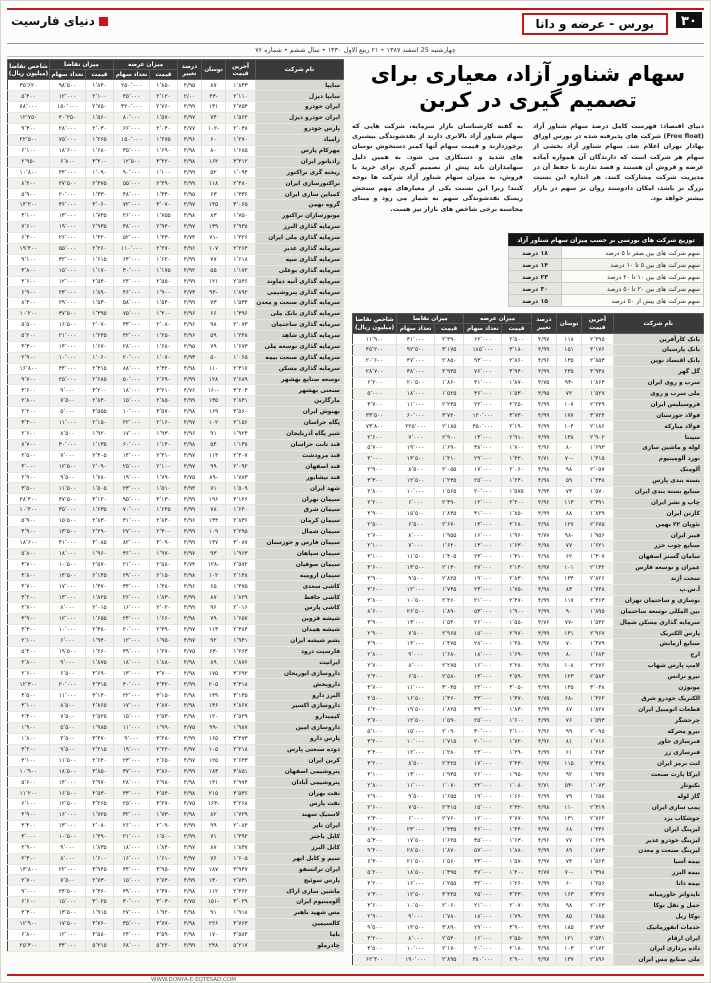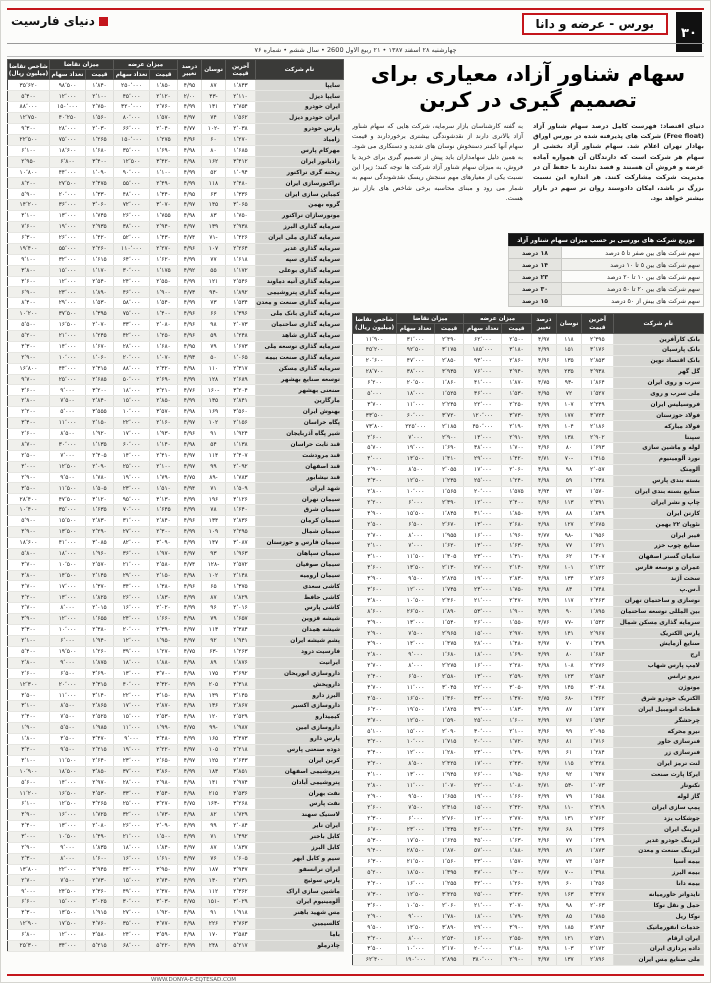--- a/index.html
+++ b/index.html
@@ -1,38 +1,38 @@
 <!DOCTYPE html>
 <html lang="fa"><head>
 <meta charset="utf-8">
 <style>
   html,body{margin:0;padding:0;background:#e9e9e5;}
   .page{position:relative;width:711px;height:983px;background:#fcfcfa;overflow:hidden;
         direction:rtl;font-family:"DejaVu Sans",sans-serif;color:#1a1a1a;margin:0 auto;
         border:1px solid #d5d5d0;box-sizing:border-box;}
   
   .top-rule{position:absolute;top:7px;left:6px;right:6px;height:2px;background:#c4161c;}
-  .pagenum{position:absolute;top:11px;right:8px;width:26px;height:40px;background:#111;
+  .pagenum{position:absolute;top:11px;right:8px;width:26px;height:16px;background:#111;
            color:#fff;font-weight:bold;font-size:13px;display:flex;align-items:center;justify-content:center;}
   .section-box{position:absolute;top:12px;right:42px;border:2px solid #c4161c;background:#fff;
                padding:2px 12px;font-weight:bold;font-size:12px;color:#111;}
   .logo{position:absolute;top:13px;left:10px;font-weight:bold;font-size:12px;color:#111;
         display:flex;align-items:center;gap:4px;direction:rtl;}
   .logo-mark{display:inline-block;width:9px;height:9px;background:#c4161c;}
   .dateline{position:absolute;top:42px;left:6px;right:6px;border-top:1px solid #999;
             border-bottom:1px solid #bbb;font-size:6.5px;color:#333;text-align:center;padding:2px 0;}
   
   .content{position:absolute;top:58px;bottom:16px;left:6px;right:6px;display:flex;gap:8px;}
   .col-news{width:352px;display:flex;flex-direction:column;overflow:hidden;}
   .col-table{flex:1;overflow:hidden;}
   
   .headline{text-align:center;font-weight:bold;font-size:21px;line-height:1.25;margin:2px 0 7px;color:#000;}
   .article{column-count:2;column-gap:10px;font-size:6.4px;line-height:1.62;text-align:justify;
            height:118px;overflow:hidden;color:#222;}
-  .article p{margin:0 0 4px;}
+  .article p{margin:0 0 4px;font-weight:bold;}
   .lead{font-weight:bold;}
   .article-bottom{display:flex;gap:8px;margin:5px 0 6px;align-items:flex-start;}
   .note{flex:1;font-size:6.4px;line-height:1.62;text-align:justify;margin:0;color:#222;}
   
   .float-table{width:196px;border-collapse:collapse;font-size:6.2px;border:1px solid #333;flex:none;}
   .float-table th{background:#141414;color:#fff;padding:2.5px 2px;font-size:6.2px;font-weight:bold;}
   .float-table td{border:1px solid #c9c9c5;padding:2px 3px;color:#222;}
   .float-table td.val{width:46px;text-align:center;background:#e4e4e0;font-weight:bold;}
   .float-table tr:nth-child(even) td:not(.val){background:#f1f1ed;}
   
@@ -62,21 +62,21 @@
 
   <div class="section-box">
     <span>بورس - عرضه و دانا</span>
   </div>
 
   <div class="logo">
     <span class="logo-mark"></span>
     <span>دنیای فارسیت</span>
   </div>
 
-  <div class="dateline">چهارشنبه ۲۸ اسفند ۱۳۸۷ • ۲۱ ربیع الاول 2600 • سال ششم • شماره ۷۶</div>
+  <div class="dateline">چهارشنبه 25 اسفند ۱۳۸۷ • ۲۱ ربیع الاول ۱۴۳۰ • سال ششم • شماره ۷۶</div>
 
   <div class="content">
 
     <div class="col-news">
 
       <h1 class="headline">
         <span>سهام شناور آزاد، معیاری برای</span><br>
         <span>تصمیم گیری در کربن</span>
       </h1>
 

